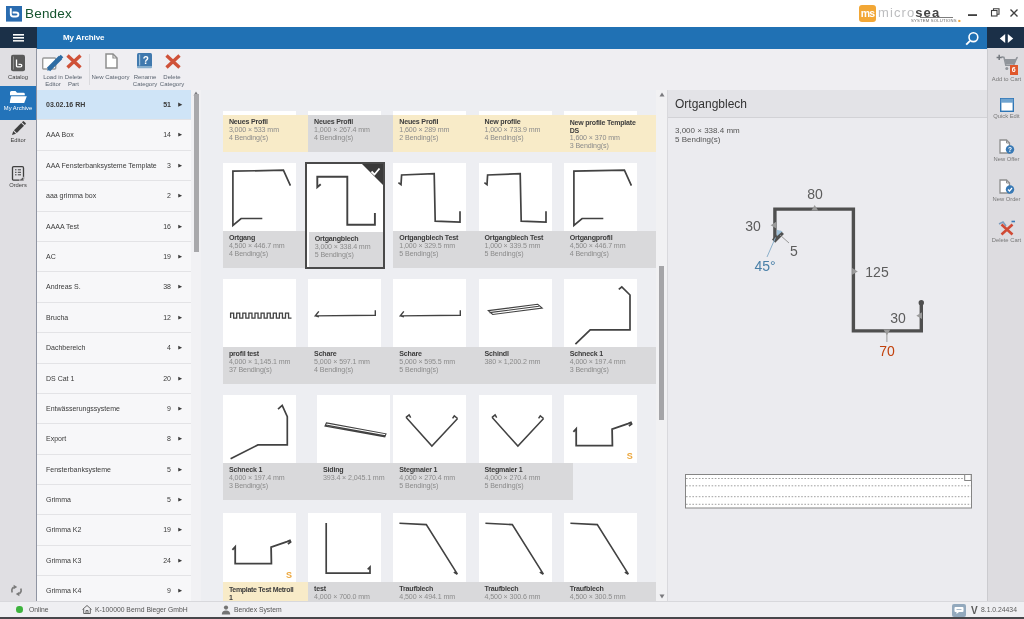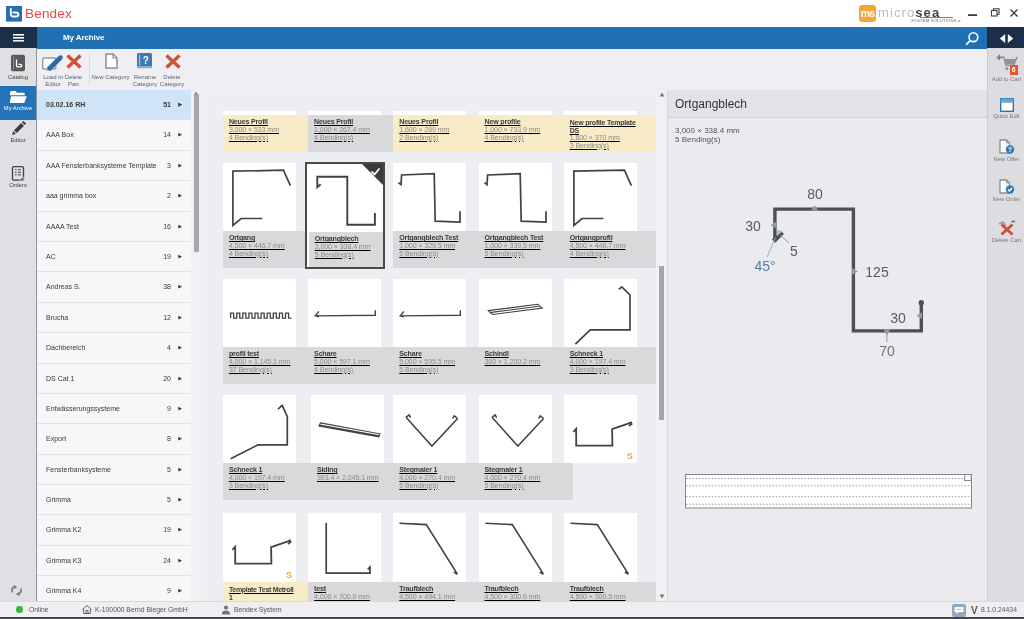--- a/index.html
+++ b/index.html
@@ -28,21 +28,21 @@
   .catrow .ct{position:absolute;right:20px;top:11px;}
   .catrow .ar{position:absolute;right:9px;top:11px;font-size:5px;color:#3a3a3a;}
   .catrow.sel{background:#cfe4f7;font-weight:bold;}
   #catsb{position:absolute;left:191px;top:90px;width:10px;height:511px;background:#f1f1f4;}
   #catsb .thumb{position:absolute;left:2.5px;top:4px;width:5px;height:158px;background:#a8a8ab;}
   
   #grid{position:absolute;left:201px;top:90px;width:455px;height:511px;background:#edeef2;overflow:hidden;}
   #gridsb{position:absolute;left:656px;top:90px;width:11px;height:511px;background:#f1f1f3;}
   #gridsb .thumb{position:absolute;left:3px;top:176px;width:5px;height:154px;background:#a5a5a8;}
   .card{position:absolute;width:73px;background:#fff;}
-  .cardlbl{width:94px;height:37px;background:#d9d9db;box-sizing:border-box;padding:4.3px 3px 0 6px;overflow:hidden;text-decoration:underline;}
+  .cardlbl{width:94px;height:37px;background:#d9d9db;box-sizing:border-box;padding:4.3px 3px 0 6px;overflow:hidden;}
   .cardlbl.tpl{background:#f8ebc8;}
   .cardlbl .n{font-size:7.1px;font-weight:bold;color:#3c3c3c;line-height:7.8px;white-space:nowrap;letter-spacing:-0.2px;}
   .cardlbl .d{font-size:7.1px;color:#8b8b8b;line-height:7.8px;white-space:nowrap;letter-spacing:-0.1px;}
   
   #detail{position:absolute;left:667px;top:90px;width:320px;height:511px;background:#ebebef;border-left:1px solid #d9d9dd;box-sizing:border-box;}
   #dhead{position:absolute;left:0;top:0;width:320px;height:27px;background:#e3e3e7;border-bottom:1px solid #d2d2d6;}
   #dhead span{position:absolute;left:7px;top:7px;font-size:12px;color:#333;}
   #ddims{position:absolute;left:7px;top:36px;font-size:8px;color:#555;line-height:9px;}
   
   #rightbar{position:absolute;left:987px;top:48px;width:37px;height:553px;background:#dddce0;border-left:1px solid #cbcbcf;box-sizing:border-box;}
@@ -53,21 +53,21 @@
   svg{display:block;}
 </style>
 </head>
 <body>
 <div id="app">
   <div id="titlebar">
     <svg class="abs" style="left:6px;top:6px" width="16.3" height="15.6" viewBox="0 0 16.3 15.6">
       <rect x="0" y="0" width="16.3" height="15.6" fill="#2a6cb0"></rect>
       <path d="M4.8 2.2 L4.8 8 Q4.8 10.5 7.3 10.5 L10 10.5 Q12.4 10.5 12.4 8.5 Q12.4 6.5 10 6.5 L6.6 6.5" fill="none" stroke="#fff" stroke-width="1.9"></path>
     </svg>
-    <div class="abs" style="left:25px;top:5.5px;font-size:13.5px;color:#ef4444;letter-spacing:0.2px;">Bendex</div>
+    <div class="abs" style="left:25px;top:5.5px;font-size:13.5px;color:#14532d;letter-spacing:0.2px;">Bendex</div>
     <svg class="abs" style="left:859px;top:4.5px" width="17" height="17" viewBox="0 0 17 17">
       <rect x="0" y="0" width="17" height="17" rx="3" fill="#f2a736"></rect>
       <text x="8.5" y="12.3" font-size="10.5" font-weight="bold" fill="#fff" text-anchor="middle" font-family="Liberation Sans" letter-spacing="-0.8">ms</text>
     </svg>
     <div class="abs" style="left:878px;top:5px;font-size:13px;color:#bcbdbf;letter-spacing:1.1px;">micro<span style="color:#454545;font-weight:bold;">sea</span></div>
     <div class="abs" style="left:920px;top:17px;width:33px;border-top:1.2px solid #7d7d7d;"></div>
     <div class="abs" style="left:911px;top:18.2px;font-size:4.2px;color:#666;letter-spacing:0.2px;">SYSTEM SOLUTIONS <span style="color:#f2a736;">■</span></div>
     <svg class="abs" style="left:966px;top:8px" width="54" height="12" viewBox="0 0 54 12">
       <rect x="2" y="6.2" width="9" height="1.8" fill="#3f3f3f"></rect>
       <rect x="25.5" y="2.5" width="5.5" height="5.5" fill="none" stroke="#3f3f3f" stroke-width="1.1"></rect>
@@ -435,21 +435,21 @@
       <div style="height:68.5px;background:#fff">
           <svg width="73" height="67" viewBox="0 0 73 67">
             <path d="M7.6 63.7 L34.9 49.9 L64.3 49.9 L64.3 21.7 L59.2 10.4 L55 14.1" fill="none" stroke="#424242" stroke-width="1.7"></path>
           </svg>
         </div>
       <div class="cardlbl">
           <div class="n">Schneck 1</div>
           <div class="d">4,000 × 197.4 mm<br>3 Bending(s)</div>
         </div>
     </div>
-    <div class="card" style="left:110px;top:304.5px;">
+    <div class="card" style="left:116px;top:304.5px;">
       <div style="height:68.5px;background:#fff">
           <svg width="73" height="67" viewBox="0 0 73 67">
             <path d="M9.4 27.9 L69 38.8 L67.8 41.9 L8 31 Z M8.9 30 L68.4 40.9" fill="none" stroke="#424242" stroke-width="1.1"></path>
           </svg>
         </div>
       <div class="cardlbl">
           <div class="n">Siding</div>
           <div class="d">393.4 × 2,045.1 mm</div>
         </div>
     </div>
@@ -571,21 +571,21 @@
         <path d="M218.9 245.2 L215.5 239.6 L222.3 239.6 Z"></path>
         <path d="M248.3 225.7 L254 222.3 L254 229.1 Z"></path>
       </g>
     </svg>
     <div class="abs" style="left:131px;top:96px;width:32px;text-align:center;font-size:14px;color:#5c5c5c;">80</div>
     <div class="abs" style="left:69px;top:128px;width:32px;text-align:center;font-size:14px;color:#5c5c5c;">30</div>
     <div class="abs" style="left:110px;top:152.5px;width:32px;text-align:center;font-size:14px;color:#5c5c5c;">5</div>
     <div class="abs" style="left:81px;top:168px;width:32px;text-align:center;font-size:14px;color:#4a80a8;">45°</div>
     <div class="abs" style="left:193px;top:174.4px;width:32px;text-align:center;font-size:14px;color:#5c5c5c;">125</div>
     <div class="abs" style="left:214px;top:220.3px;width:32px;text-align:center;font-size:14px;color:#5c5c5c;">30</div>
-    <div class="abs" style="left:203px;top:253.3px;width:32px;text-align:center;font-size:14px;color:#737373;">70</div>
+    <div class="abs" style="left:203px;top:253.3px;width:32px;text-align:center;font-size:14px;color:#c2410c;">70</div>
     <svg class="abs" style="left:16.5px;top:383.5px" width="287" height="35" viewBox="0 0 287 35">
       <rect x="0.5" y="0.5" width="286" height="33.5" fill="#fff" stroke="#858585" stroke-width="1"></rect>
       <g stroke="#888" stroke-width="0.8" stroke-dasharray="1.6,1.6">
         <path d="M1 4.5 L286 4.5 M1 11.8 L286 11.8 M1 22.7 L286 22.7 M1 30.3 L286 30.3"></path>
       </g>
       <rect x="279.7" y="0.5" width="6.5" height="6" fill="#fff" stroke="#858585" stroke-width="1"></rect>
     </svg>
   </div>
   <div id="rightbar">
     <svg class="abs" style="left:8px;top:5.5px" width="22" height="19" viewBox="0 0 22 19">

